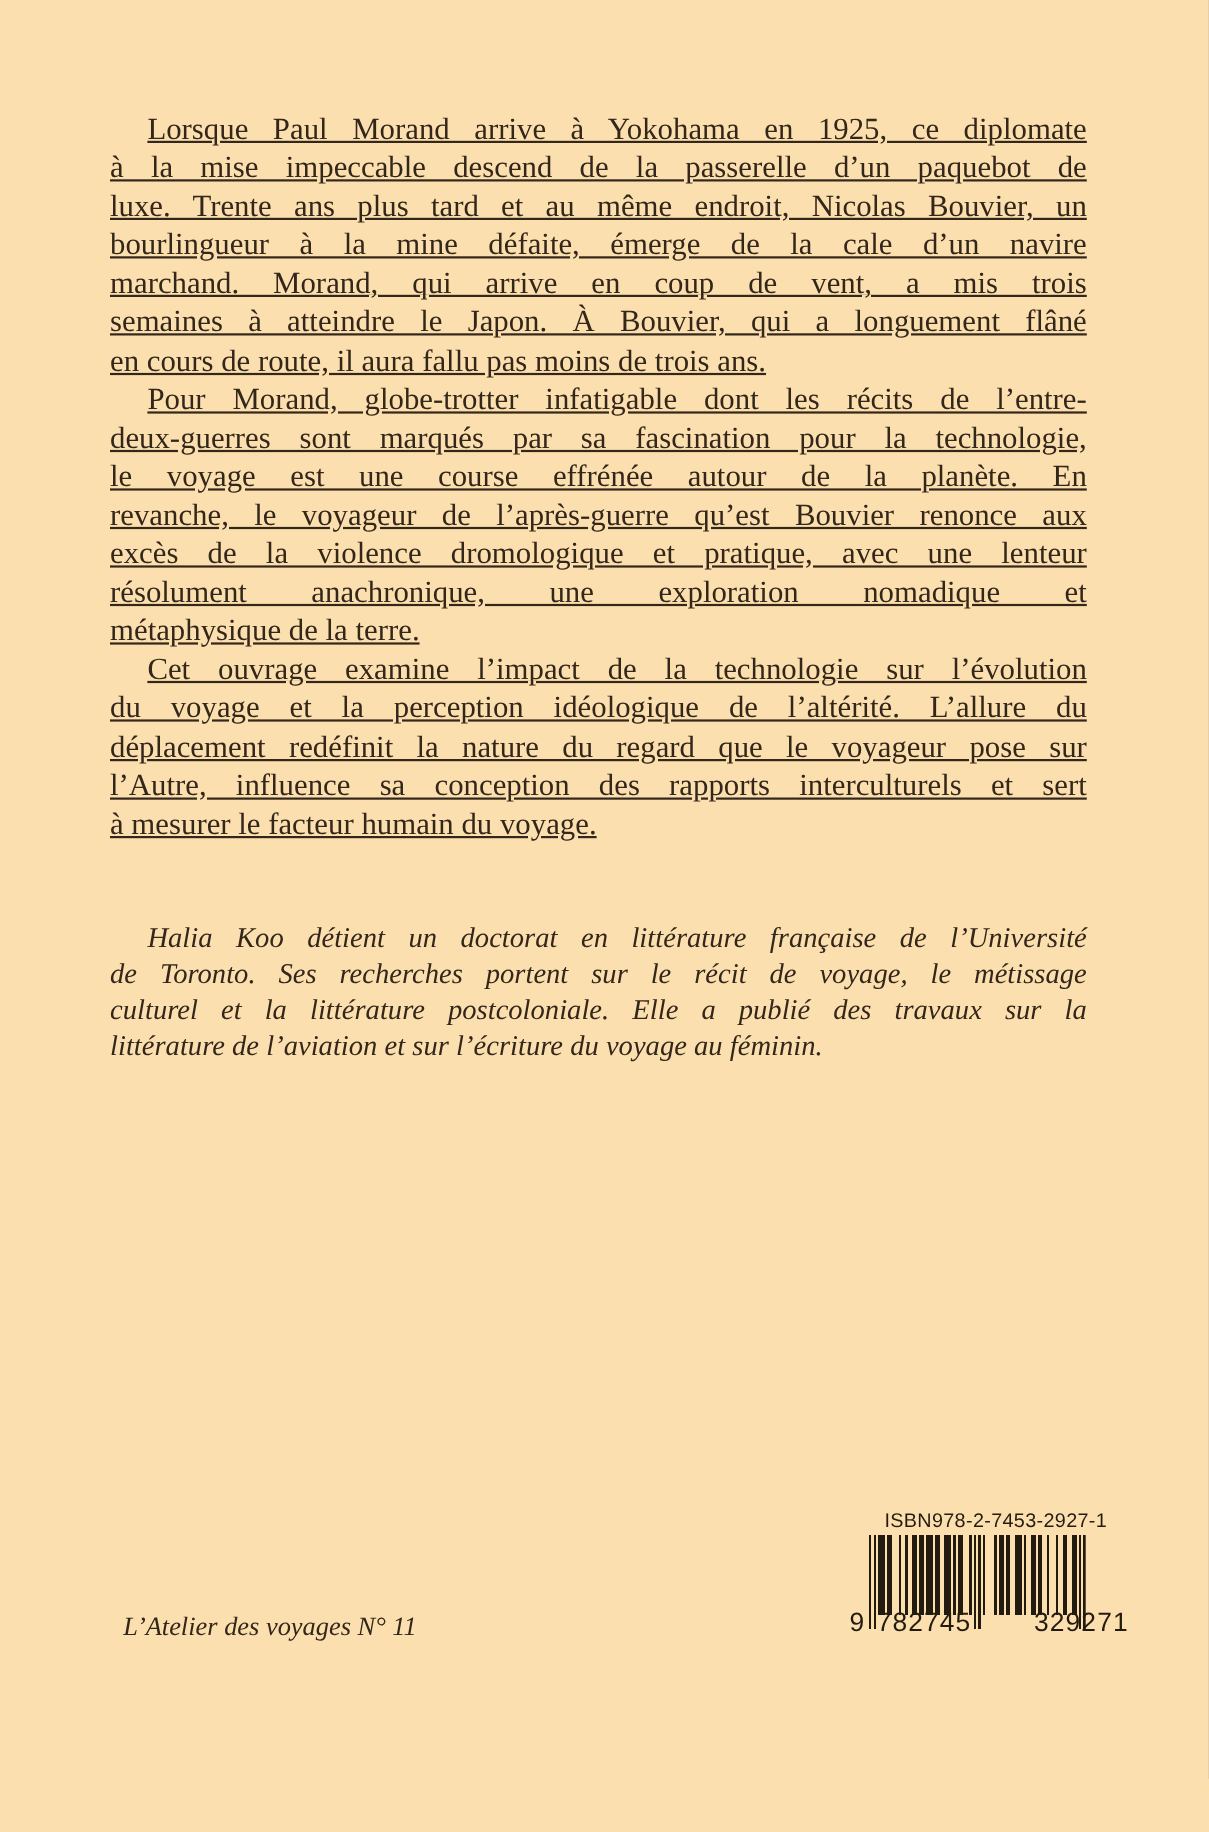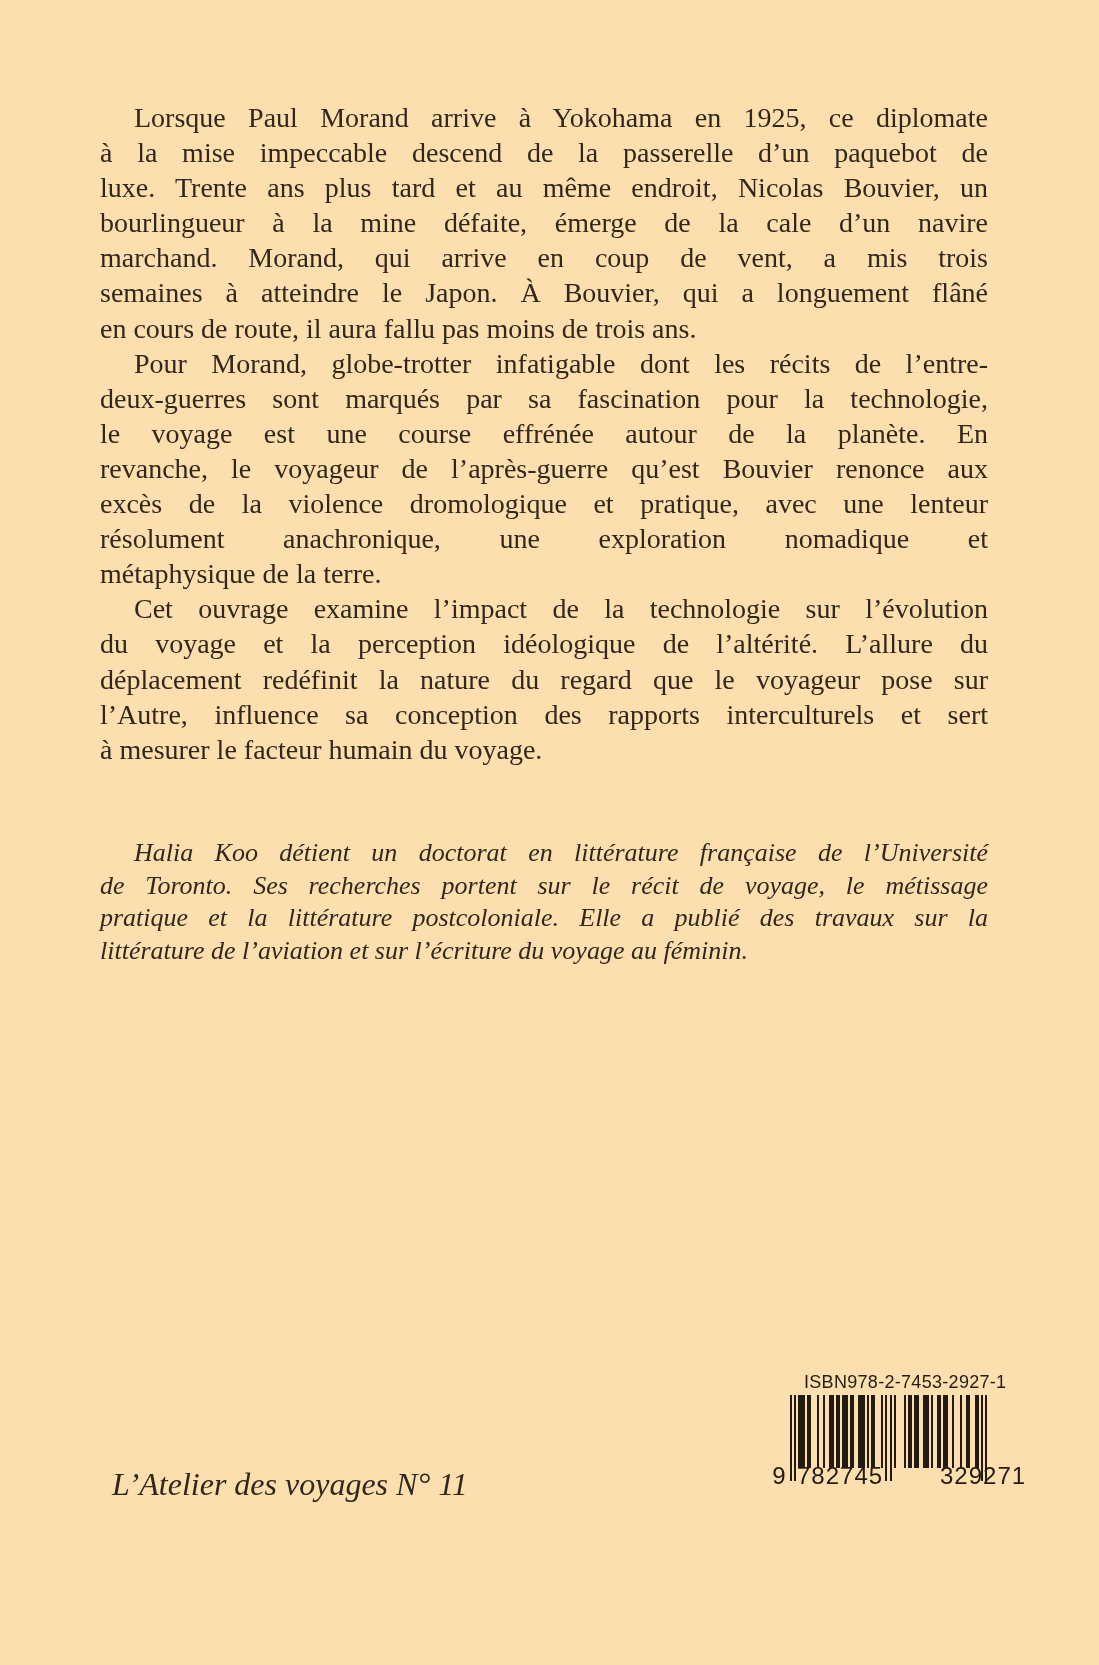--- a/index.html
+++ b/index.html
@@ -13,38 +13,38 @@
     width:1099px;height:1665px;
     background:var(--paper);
     overflow:hidden;
     margin:0 auto;
     font-family:"Liberation Serif","DejaVu Serif",serif;
     color:var(--ink);
   }
   
   .body-text{
     position:absolute;left:100px;top:100px;width:888px;
-    font-size:28px;line-height:35.1px;
+    font-size:28px;line-height:35.1px;text-decoration:underline;
   }
   .line{
     margin:0;padding:0;
     text-align:justify;
     text-align-last:justify;
   }
   .indent{text-indent:34px;}
   .plast{text-align-last:left;}
   
   .bio-text{
     position:absolute;left:100px;top:837px;width:888px;
     font-size:26px;line-height:32.7px;font-style:italic;
   }
   
   .series{
     position:absolute;left:112px;top:1466px;
-    font-size:32px;font-style:italic;color:var(--ink);
+    font-size:24px;font-style:italic;color:var(--ink);
   }
   
   .isbn-label{
     position:absolute;left:804px;top:1372px;width:196px;
     display:flex;justify-content:space-between;
     font-family:"Liberation Sans","DejaVu Sans",sans-serif;
     font-size:18px;line-height:20px;color:var(--bar);
     letter-spacing:0.3px;white-space:nowrap;
   }
   
@@ -86,21 +86,21 @@
     <p class="line indent">Cet ouvrage examine l’impact de la technologie sur l’évolution</p>
     <p class="line">du voyage et la perception idéologique de l’altérité. L’allure du</p>
     <p class="line">déplacement redéfinit la nature du regard que le voyageur pose sur</p>
     <p class="line">l’Autre, influence sa conception des rapports interculturels et sert</p>
     <p class="line plast">à mesurer le facteur humain du voyage.</p>
   </section>
 
   <section class="bio-text">
     <p class="line indent">Halia Koo détient un doctorat en littérature française de l’Université</p>
     <p class="line">de Toronto. Ses recherches portent sur le récit de voyage, le métissage</p>
-    <p class="line">pratique et la littérature postcoloniale. Elle a publié des travaux sur la</p>
+    <p class="line">culturel et la littérature postcoloniale. Elle a publié des travaux sur la</p>
     <p class="line plast">littérature de l’aviation et sur l’écriture du voyage au féminin.</p>
   </section>
 
   <div class="series">L’Atelier des voyages N° 11</div>
 
   <div class="isbn-label">
     <span>ISBN</span>
     <span>978-2-7453-2927-1</span>
   </div>
 

